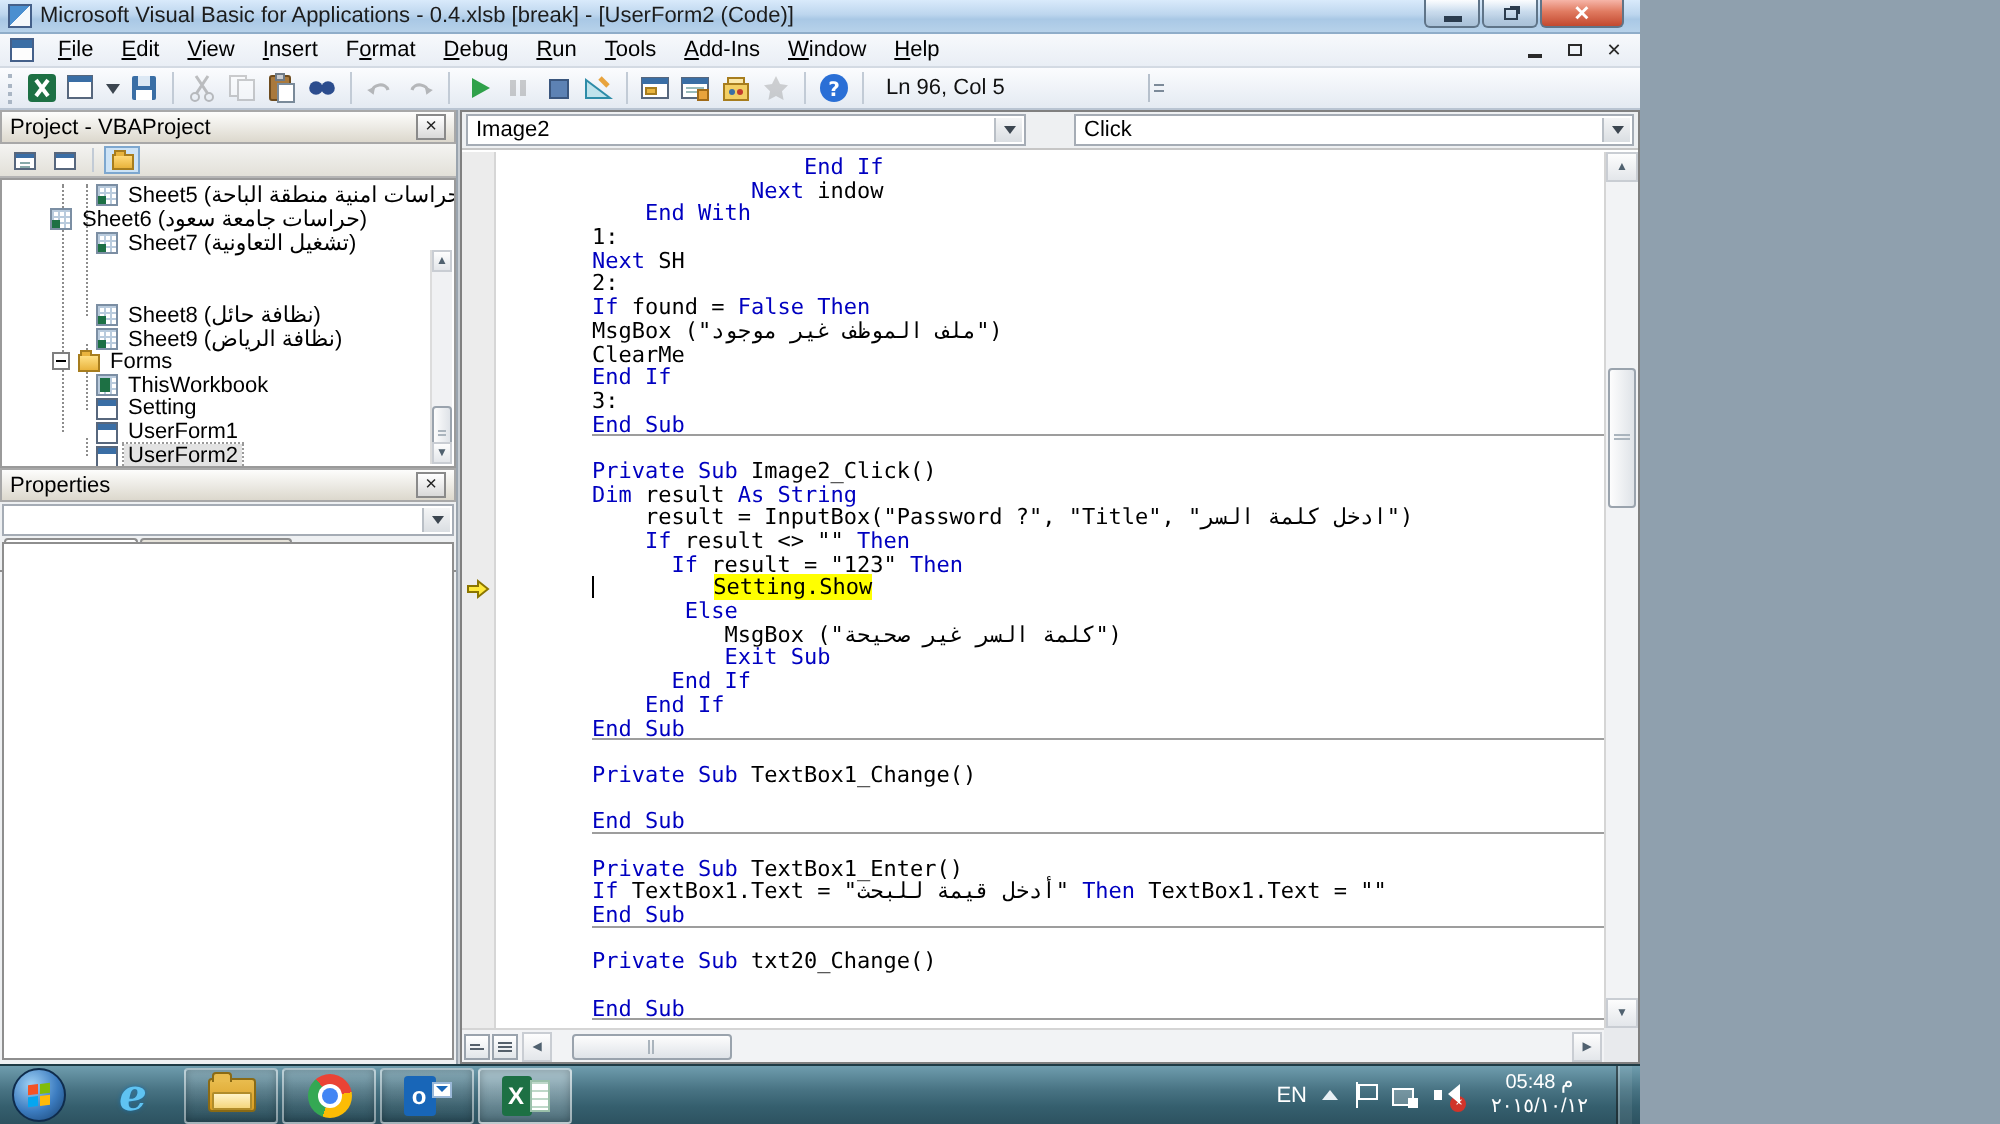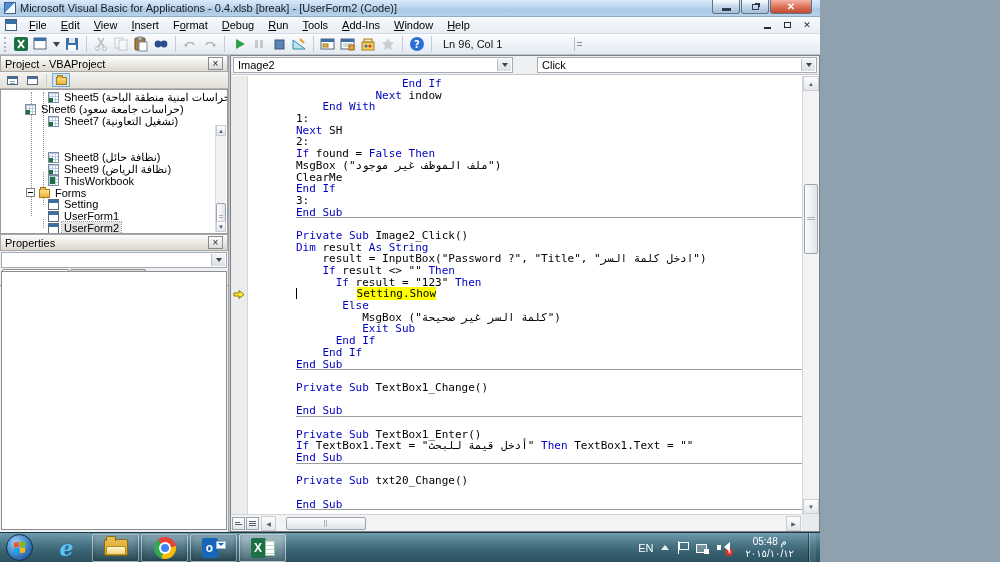--- a/index.html
+++ b/index.html
@@ -338,21 +338,21 @@
         </svg>
       </span>
     <span class="tbsep"></span>
     <span class="tb">
         <svg width="16" height="16">
           <circle cx="8" cy="8" r="7" fill="#2a6fd6"></circle>
           <text x="8" y="12" text-anchor="middle" font-size="10" font-weight="bold" fill="#fff" font-family="DejaVu Sans">?</text>
         </svg>
       </span>
     <span class="tbsep"></span>
-    <span class="pos-label">Ln 96, Col 1</span>
+    <span class="pos-label">Ln 96, Col 5</span>
     <span class="tb-overflow">
         <i></i>
         <i></i>
       </span>
   </div>
 
   <div class="main">
 
     <div class="leftcol">
 
@@ -392,28 +392,28 @@
                 <span class="lbl">Sheet7 (تشغيل التعاونية)</span>
               </div>
               <div class="trow" style="padding-left: 47px; margin-top: 24px;">
                 <span class="ti ti-sheet"></span>
                 <span class="lbl">Sheet8 (نظافة حائل)</span>
               </div>
               <div class="trow" style="padding-left: 47px;">
                 <span class="ti ti-sheet"></span>
                 <span class="lbl">Sheet9 (نظافة الرياض)</span>
               </div>
-              <div class="trow" style="padding-left: 47px;">
-                <span class="ti ti-workbook"></span>
-                <span class="lbl">ThisWorkbook</span>
-              </div>
               <div class="trow" style="padding-left: 38px;">
                 <span class="expbox"></span>
                 <span class="ti ti-folder"></span>
                 <span class="lbl">Forms</span>
+              </div>
+              <div class="trow" style="padding-left: 47px;">
+                <span class="ti ti-workbook"></span>
+                <span class="lbl">ThisWorkbook</span>
               </div>
               <div class="trow" style="padding-left: 47px;">
                 <span class="ti ti-form"></span>
                 <span class="lbl">Setting</span>
               </div>
               <div class="trow" style="padding-left: 47px;">
                 <span class="ti ti-form"></span>
                 <span class="lbl">UserForm1</span>
               </div>
               <div class="trow" style="padding-left: 47px;">

